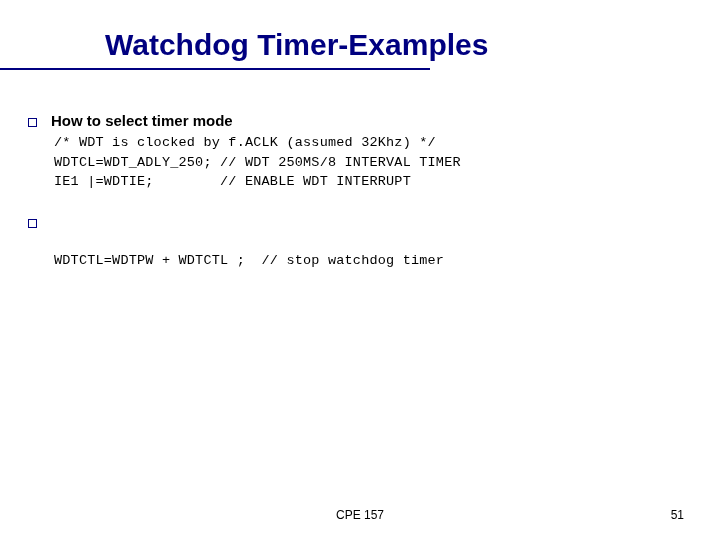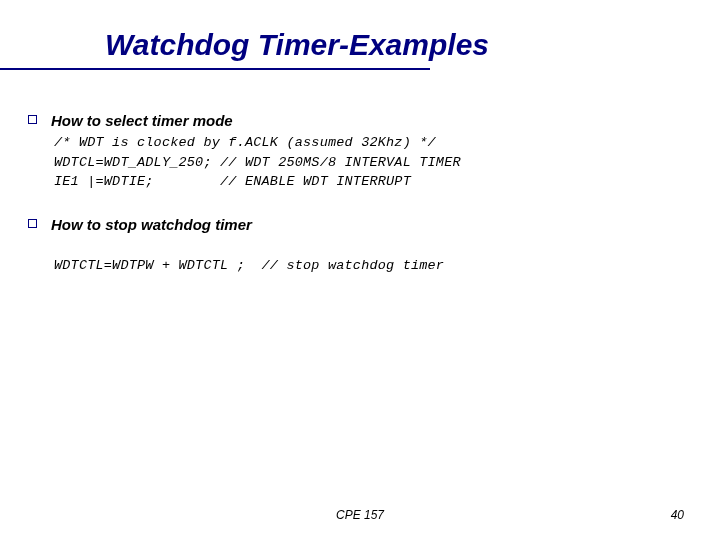--- a/index.html
+++ b/index.html
@@ -10,21 +10,20 @@
     background: #ffffff;
     font-family: Arial, Helvetica, sans-serif;
     color: #000000;
     position: relative;
   }
   .slide {
     width: 720px;
     height: 540px;
     position: relative;
     box-sizing: border-box;
-    font-style: italic;
   }
   .title {
     position: absolute;
     top: 28px;
     left: 105px;
     font-size: 30px;
     font-weight: bold;
     color: #000080;
   }
   .title-underline {
@@ -40,21 +39,21 @@
     top: 112px;
     left: 28px;
     right: 28px;
     font-size: 13.5px;
   }
   .section {
     margin-bottom: 24px;
   }
   .heading-row {
     display: flex;
-    align-items: flex-start;
+    align-items: center;
     margin-bottom: 4px;
   }
   .bullet {
     width: 9px;
     height: 9px;
     border: 1.5px solid #000080;
     margin-top: 3px;
     margin-right: 14px;
     flex-shrink: 0;
     box-sizing: border-box;
@@ -103,25 +102,24 @@
         <div class="heading-text">How to select timer mode</div>
       </div>
       <div class="code-block">/* WDT is clocked by f.ACLK (assumed 32Khz) */
 WDTCL=WDT_ADLY_250; // WDT 250MS/8 INTERVAL TIMER
 IE1 |=WDTIE;        // ENABLE WDT INTERRUPT</div>
     </div>
 
     <div class="section">
       <div class="heading-row">
         <div class="bullet"></div>
-        <div class="heading-text">How to stop watchdog timer</div>
       </div>
       <div class="code-block">
 WDTCTL=WDTPW + WDTCTL ;  // stop watchdog timer</div>
     </div>
 
 
   </div>
 
   <div class="footer-center">CPE 157</div>
-  <div class="footer-right">40</div>
+  <div class="footer-right">51</div>
 
 </div>
 
 </body></html>

